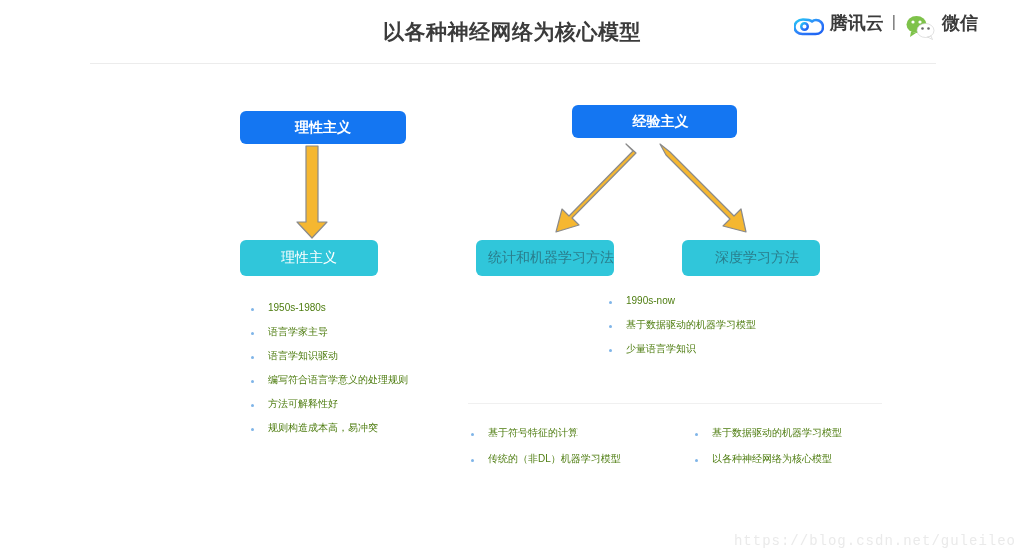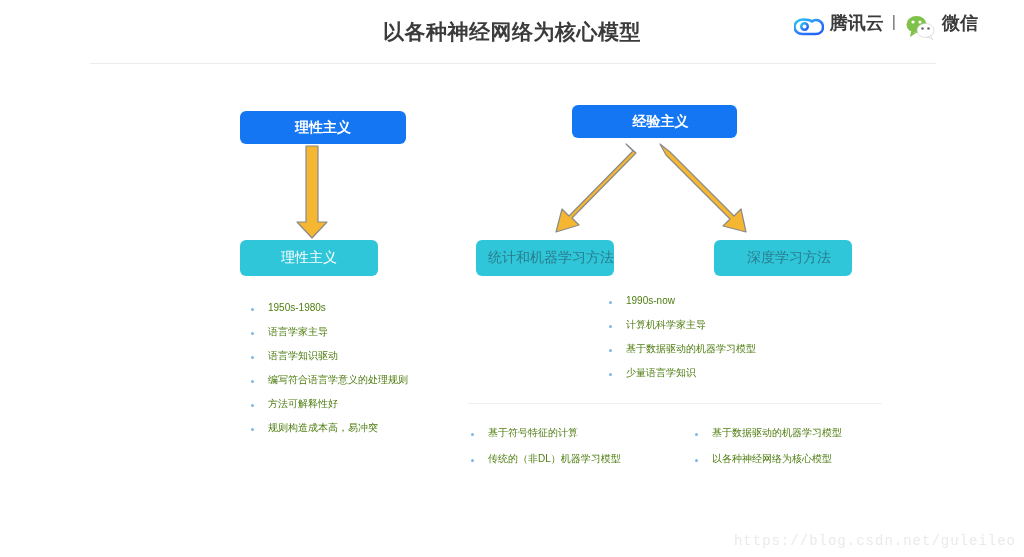--- a/index.html
+++ b/index.html
@@ -92,21 +92,21 @@
   .node-cyan-dark {
     background: #30c6da;
     color: #2a7d8c;
     padding-left: 12px;
   }
 
   #box-rationalism { left: 240px; top: 111px; width: 166px; height: 33px; }
   #box-empiricism  { left: 572px; top: 105px; width: 165px; height: 33px; padding-left: 12px; }
   #box-rule        { left: 240px; top: 240px; width: 138px; height: 36px; }
   #box-statml      { left: 476px; top: 240px; width: 138px; height: 36px; }
-  #box-dl          { left: 682px; top: 240px; width: 138px; height: 36px; margin-left: 32px; }
+  #box-dl          { left: 682px; top: 240px; width: 138px; height: 36px; }
 
   
   #arrows {
     position: absolute;
     left: 0; top: 0;
     width: 1024px; height: 557px;
     pointer-events: none;
   }
 
   
@@ -233,21 +233,20 @@
     <li>1950s-1980s</li>
     <li>语言学家主导</li>
     <li>语言学知识驱动</li>
     <li>编写符合语言学意义的处理规则</li>
     <li>方法可解释性好</li>
     <li>规则构造成本高，易冲突</li>
   </ul>
 
   <ul id="list-empirical" class="bullet-list">
     <li>1990s-now</li>
-    <li>计算机科学家主导</li>
     <li>基于数据驱动的机器学习模型</li>
     <li>少量语言学知识</li>
   </ul>
 
   <div id="right-divider"></div>
 
   <ul id="list-statml" class="bullet-list">
     <li>基于符号特征的计算</li>
     <li>传统的（非DL）机器学习模型</li>
   </ul>

